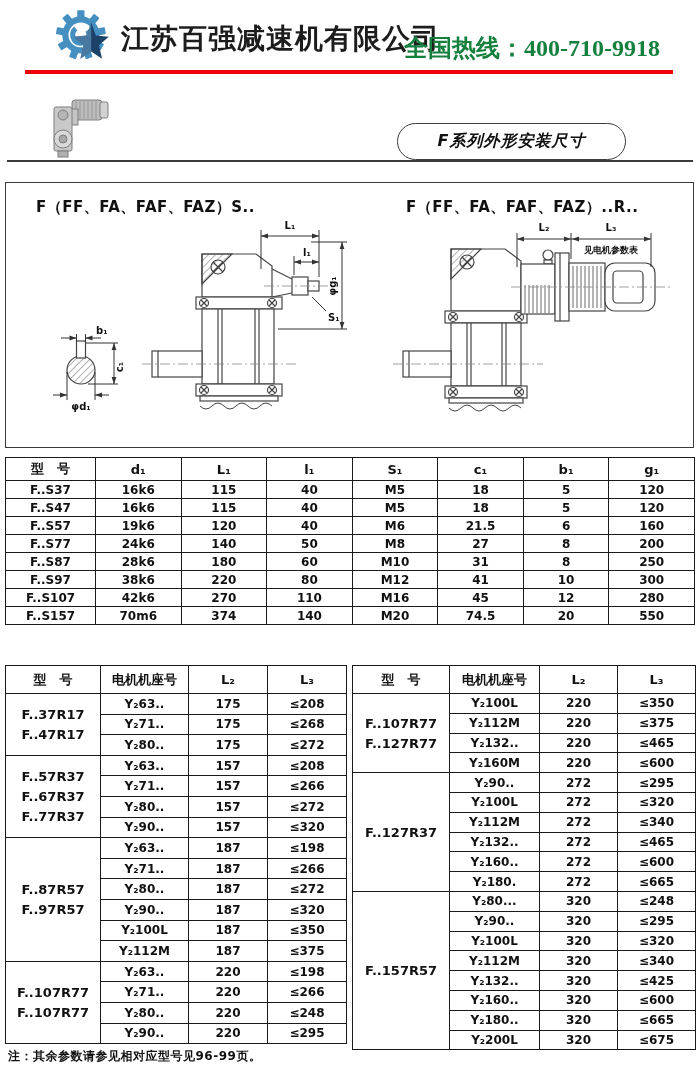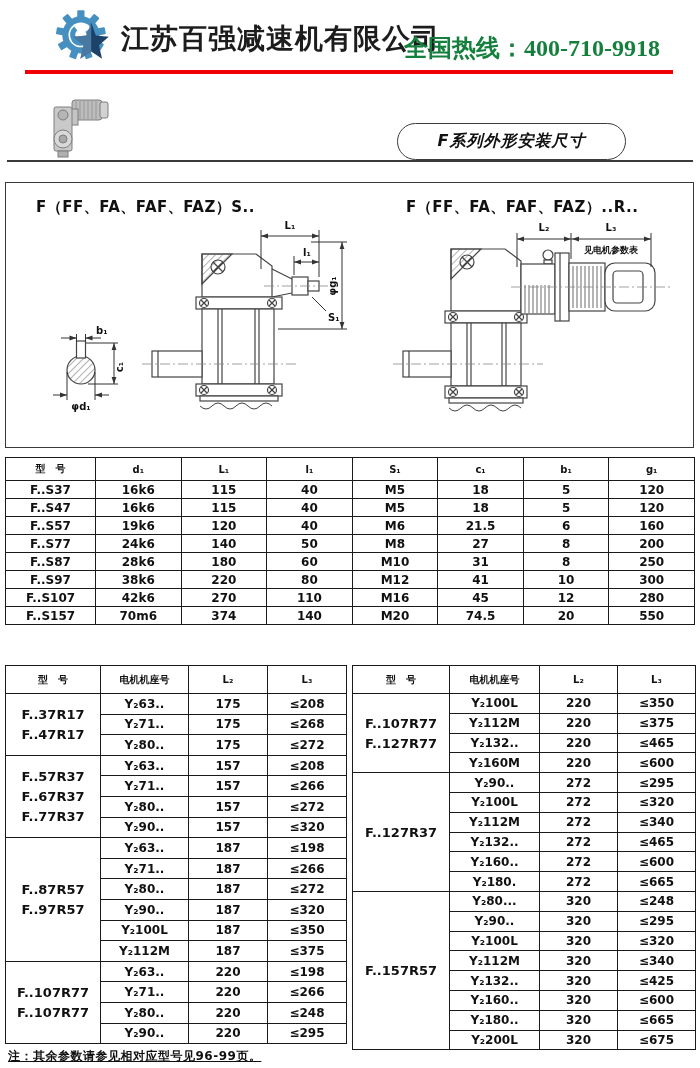--- a/index.html
+++ b/index.html
@@ -25,36 +25,36 @@
   .dwg-title.left { left:30px; }
   .dwg-title.right { left:400px; }
   .dwg-svg { position:absolute; top:26px; }
   #dwg-left { left:0; }
   #dwg-right { left:345px; }
   svg text { font-family:"DejaVu Sans","Liberation Sans",sans-serif; font-weight:bold; fill:#111; }
 
   
   table { border-collapse:collapse; table-layout:fixed; position:absolute; background:#fff; }
   th, td { border:1px solid #1a1a1a; text-align:center; vertical-align:middle; font-weight:bold; padding:0; overflow:hidden; white-space:nowrap; }
-  th { font-size:10px; }
+  th { font-size:13px; }
   td { font-size:12px; }
 
   #dim-table { left:5px; top:457px; width:690px; }
   #dim-table th { height:23px; }
   #dim-table td { height:18px; }
 
   #motor-left  { left:5px;   top:665px; width:341px; }
   #motor-right { left:352px; top:665px; width:343px; }
   #motor-left th, #motor-right th { height:28px; }
   #motor-left td { height:20.6px; }
   #motor-right td { height:19.8px; }
   .model-cell { font-size:13px; }
   .model-cell div { margin:5px 0; }
 
-  .footnote { position:absolute; left:8px; top:1048px; font-size:12px; font-weight:bold; letter-spacing:0.5px;text-decoration:underline; }
+  .footnote { position:absolute; left:8px; top:1048px; font-size:12px; font-weight:bold; letter-spacing:0.5px; }
 </style>
 </head>
 <body>
 
 <div class="page">
 
   <svg class="logo" viewBox="0 0 60 58">
     <g fill="#4590c0">
       <rect x="22.5" y="3" width="7" height="9" rx="1" transform="rotate(0,26,27)"></rect>
       <rect x="22.5" y="3" width="7" height="9" rx="1" transform="rotate(40,26,27)"></rect>

